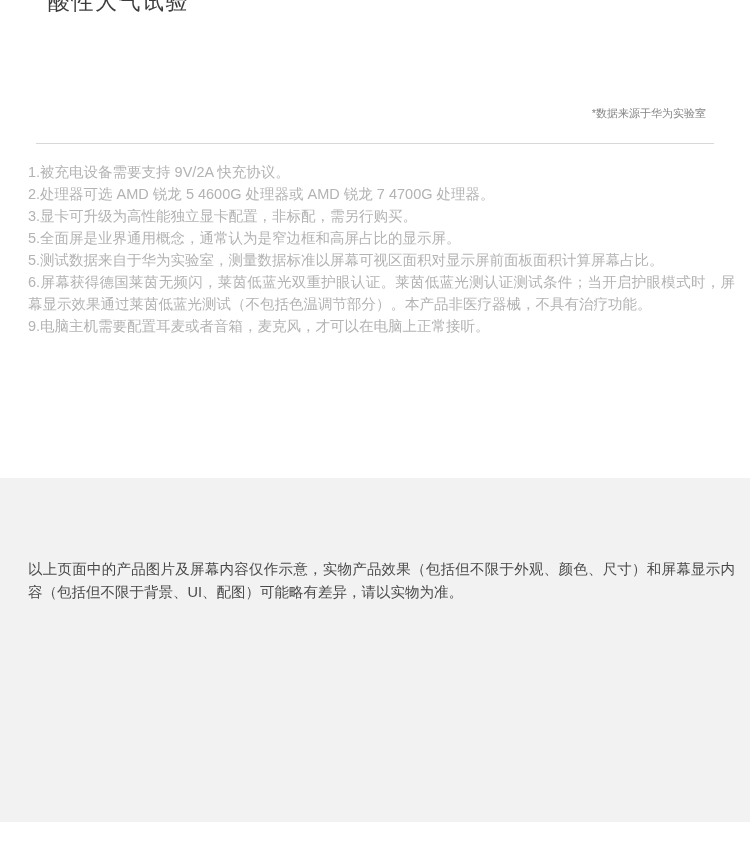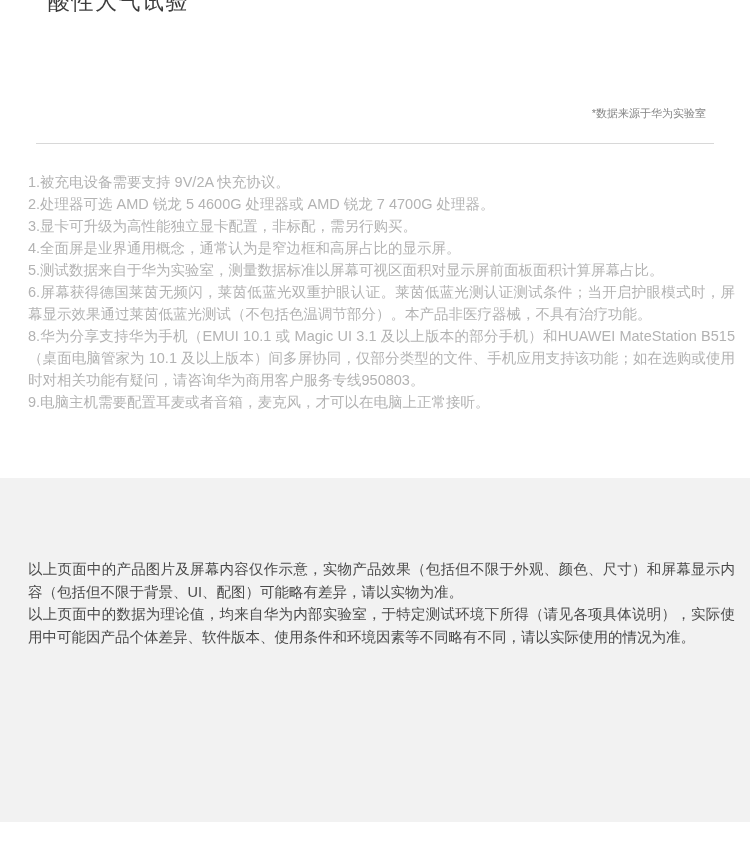--- a/index.html
+++ b/index.html
@@ -17,21 +17,21 @@
     }
     .data-note {
       position: absolute; top: 106px; right: 44px;
       font-size: 11px; color: #848484; white-space: nowrap;
     }
     .divider {
       position: absolute; top: 143px; left: 36px;
       width: 678px; height: 1px; background: #d8d8d8;
     }
     .footnotes {
-      position: absolute; top: 171px; left: 28px; width: 707px;
+      position: absolute; top: 161px; left: 28px; width: 707px;
       color: #b3b3b3; font-size: 14.5px; line-height: 22px;
       text-align: justify;
     }
     .footnotes p { margin: 0; }
     .disclaimer-section {
       position: absolute; top: 478px; left: 0;
       width: 750px; height: 378px; background: #f2f2f2;
       box-sizing: border-box; padding: 80px 15px 0 28px;
     }
     .disclaimer-section p {
@@ -48,25 +48,23 @@
   <div class="heading-clipped">酸性大气试验</div>
 
   <div class="data-note">*数据来源于华为实验室</div>
 
   <div class="divider"></div>
 
   <div class="footnotes">
     <p>1.被充电设备需要支持 9V/2A 快充协议。</p>
     <p>2.处理器可选 AMD 锐龙 5 4600G 处理器或 AMD 锐龙 7 4700G 处理器。</p>
     <p>3.显卡可升级为高性能独立显卡配置，非标配，需另行购买。</p>
-    <p>4.全面屏是业界通用概念，通常认为是窄边框和高屏占比的显示屏。</p>
+    <p>5.全面屏是业界通用概念，通常认为是窄边框和高屏占比的显示屏。</p>
     <p>5.测试数据来自于华为实验室，测量数据标准以屏幕可视区面积对显示屏前面板面积计算屏幕占比。</p>
     <p>6.屏幕获得德国莱茵无频闪，莱茵低蓝光双重护眼认证。莱茵低蓝光测认证测试条件；当开启护眼模式时，屏幕显示效果通过莱茵低蓝光测试（不包括色温调节部分）。本产品非医疗器械，不具有治疗功能。</p>
-    <p>8.华为分享支持华为手机（EMUI 10.1 或 Magic UI 3.1 及以上版本的部分手机）和HUAWEI MateStation B515（桌面电脑管家为 10.1 及以上版本）间多屏协同，仅部分类型的文件、手机应用支持该功能；如在选购或使用时对相关功能有疑问，请咨询华为商用客户服务专线950803。</p>
     <p>9.电脑主机需要配置耳麦或者音箱，麦克风，才可以在电脑上正常接听。</p>
   </div>
 
   <div class="disclaimer-section">
     <p>以上页面中的产品图片及屏幕内容仅作示意，实物产品效果（包括但不限于外观、颜色、尺寸）和屏幕显示内容（包括但不限于背景、UI、配图）可能略有差异，请以实物为准。</p>
-    <p>以上页面中的数据为理论值，均来自华为内部实验室，于特定测试环境下所得（请见各项具体说明），实际使用中可能因产品个体差异、软件版本、使用条件和环境因素等不同略有不同，请以实际使用的情况为准。</p>
   </div>
 
 </div>
 
 </body></html>

